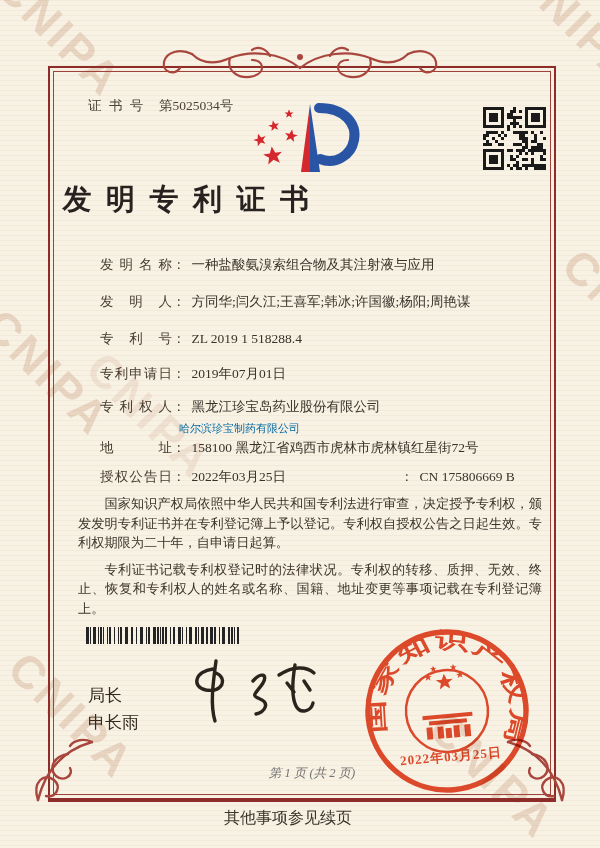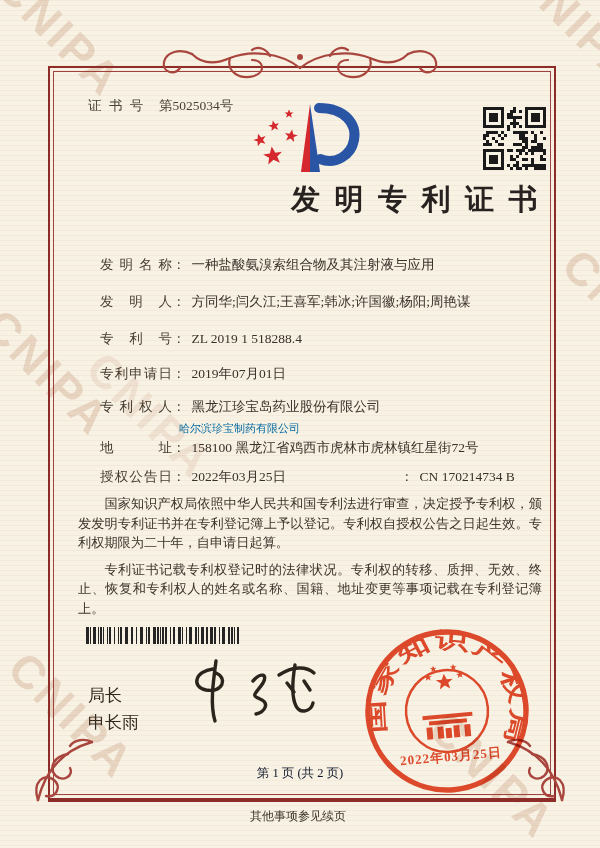--- a/index.html
+++ b/index.html
@@ -19,21 +19,21 @@
   
   .frame{left:48px;top:66px;width:504px;height:730px;z-index:2;
          border:2px solid #8d2c28;border-bottom-width:4px;}
   .frame::before{content:"";position:absolute;inset:3px;border:1px solid #9d423c;}
   
   .certno{left:88px;top:97px;z-index:3;font-size:13.5px;color:#4a4037;}
   .certno .lab{letter-spacing:.55em;}
   .certno .val{margin-left:.35em;}
   .logo{left:243px;top:98px;z-index:3;}
   .qr{left:483px;top:107px;z-index:3;}
-  .title{left:48px;top:180px;width:504px;z-index:3;text-align:right;
+  .title{left:48px;top:180px;width:504px;z-index:3;text-align:left;
          font-size:29px;font-weight:700;color:#272220;
          letter-spacing:.5em;text-indent:.5em;}
   
   .frow{position:absolute;left:88px;z-index:3;display:flex;align-items:flex-start;
         font-size:13.5px;line-height:20px;margin-left:12px;}
   .flabel{display:inline-block;width:72px;color:#473c30;
           text-align:justify;text-align-last:justify;}
   .fcolon{color:#473c30;}
   .fval{margin-left:6px;color:#3a3129;white-space:nowrap;}
   .fval2line{left:179px;z-index:3;font-size:11px;line-height:20px;color:#0369a1;}
@@ -45,24 +45,24 @@
   
   .barcode{left:86px;top:627px;z-index:3;}
   
   .sig-titles{left:88px;top:682px;z-index:3;font-size:17px;font-weight:400;
               line-height:27px;color:#33291f;}
   .sig-hand{left:175px;top:653px;z-index:4;}
   
   .seal{left:362px;top:626px;z-index:6;transform:rotate(-5deg);opacity:.93;
         mix-blend-mode:multiply;}
   
-  .pageno{left:48px;top:765px;width:504px;z-index:3;text-align:center;
-          font-size:12.5px;color:#0f172a;}
-  .contnote{left:12px;top:808px;width:572px;z-index:3;text-align:center;
-            font-size:12px;color:#3c332a;}
+  .pageno{left:60px;top:765px;width:504px;z-index:3;text-align:center;
+          font-size:12.5px;color:#737373;font-style:italic;}
+  .contnote{left:2px;top:808px;width:572px;z-index:3;text-align:center;
+            font-size:16px;color:#3c332a;}
   .orn{z-index:4;pointer-events:none;}
 </style>
 </head>
 <body>
 
 <div class="wm" style="left:-18px;top:6px">CNIPA</div>
 <div class="wm" style="left:500px;top:-4px">CNIPA</div>
 <div class="wm" style="left:-30px;top:345px">CNIPA</div>
 <div class="wm" style="left:548px;top:285px">CNIPA</div>
 <div class="wm light" style="left:72px;top:388px">CNIPA</div>
@@ -282,21 +282,21 @@
   <span class="flabel">地址</span>
     <span class="fcolon">：</span>
   <span class="fval">158100 黑龙江省鸡西市虎林市虎林镇红星街72号</span>
 </div>
 <div class="frow" style="top:467px;width:440px">
   <span class="flabel">授权公告日</span>
     <span class="fcolon">：</span>
   <span class="fval">2022年03月25日</span>
   <span class="fpair2">
       <span class="fcolon">：</span>
-    <span class="fval">CN 170214734 B</span>
+    <span class="fval">CN 175806669 B</span>
   </span>
 </div>
 
 <div class="abs paras">
   <p>国家知识产权局依照中华人民共和国专利法进行审查，决定授予专利权，颁发发明专利证书并在专利登记簿上予以登记。专利权自授权公告之日起生效。专利权期限为二十年，自申请日起算。</p>
   <p>专利证书记载专利权登记时的法律状况。专利权的转移、质押、无效、终止、恢复和专利权人的姓名或名称、国籍、地址变更等事项记载在专利登记簿上。</p>
 </div>
 
 <svg class="abs barcode" width="156" height="17" viewBox="0 0 156 17" id="bc">
     <rect x="0" y="0" width="3" height="17" fill="#242424"></rect>

